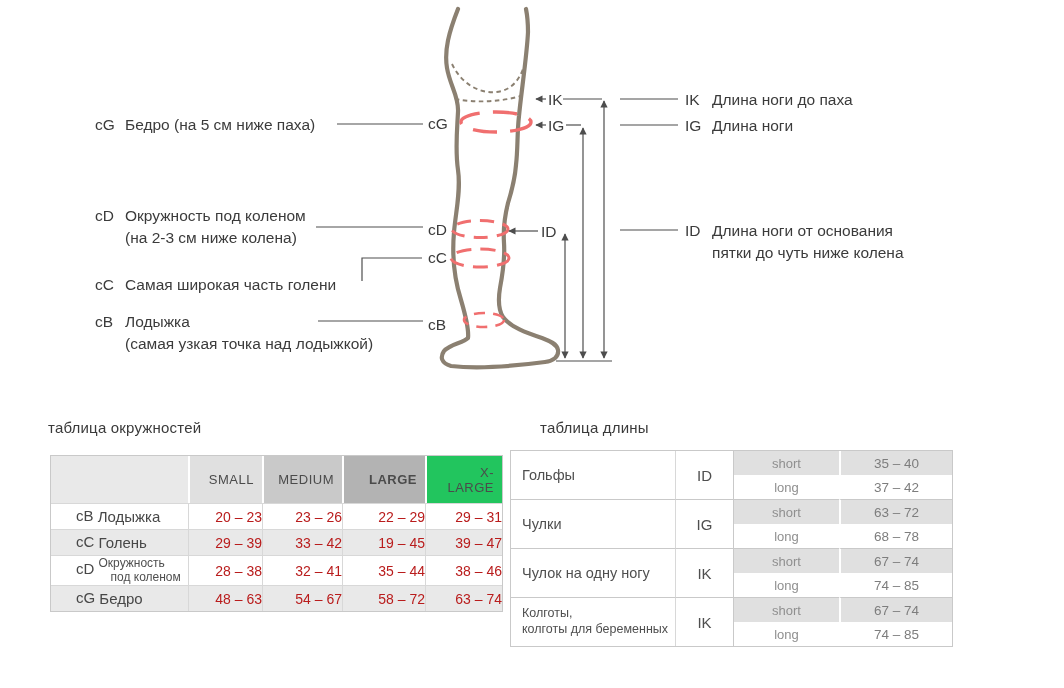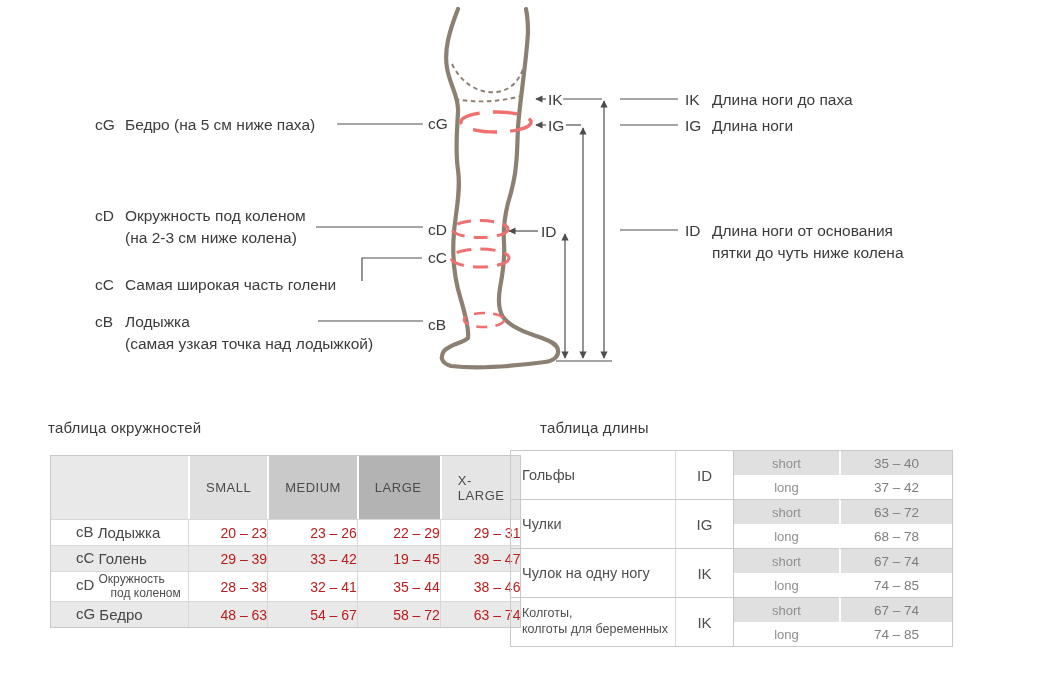--- a/index.html
+++ b/index.html
@@ -16,27 +16,27 @@
   .circ-title { left:48px; top:419px; }
   .len-title  { left:512px; top:419px;margin-left:28px; }
 
   
   table { border-collapse:separate; border-spacing:0; table-layout:fixed; }
   .circ-table {
     position:absolute; left:50px; top:455px; border:1px solid #c9c9c9;
   }
   .circ-table th {
     height:31px; font-weight:400; font-size:13px; color:#4b4b4b;
-    letter-spacing:0.5px; text-align:left; padding:16px;
+    letter-spacing:0.5px; text-align:right; padding:8px;
   }
   .circ-table th.h0 { background:#e9e9e9; }
   .circ-table th.h1 { background:#e0e0e0; border-left:2px solid #ffffff; }
   .circ-table th.h2 { background:#c9c9c9; border-left:2px solid #ffffff; }
-  .circ-table th.h3 { background:#b3b3b3; border-left:2px solid #ffffff; }
-  .circ-table th.h4 { background:#e5e5e5; border-left:2px solid #ffffff; }
+  .circ-table th.h3 { background:#b3b3b3; border-left:2px solid #ffffff;font-weight:bold; }
+  .circ-table th.h4 { background:#22c55e; border-left:2px solid #ffffff; }
   .circ-table td {
     border-top:1px solid #d8d8d8; height:25px; padding:0;
     font-size:14px; color:#b91c1c; text-align:right;
   }
   .circ-table td.lbl {
     text-align:left; padding-left:25px; font-size:15px; color:#474747;
   }
   .circ-table td + td { border-left:1px solid #d8d8d8; }
   .circ-table tr.stripe td { background:#e9e9e9; }
   .circ-table tr.tall td { height:29px; }

